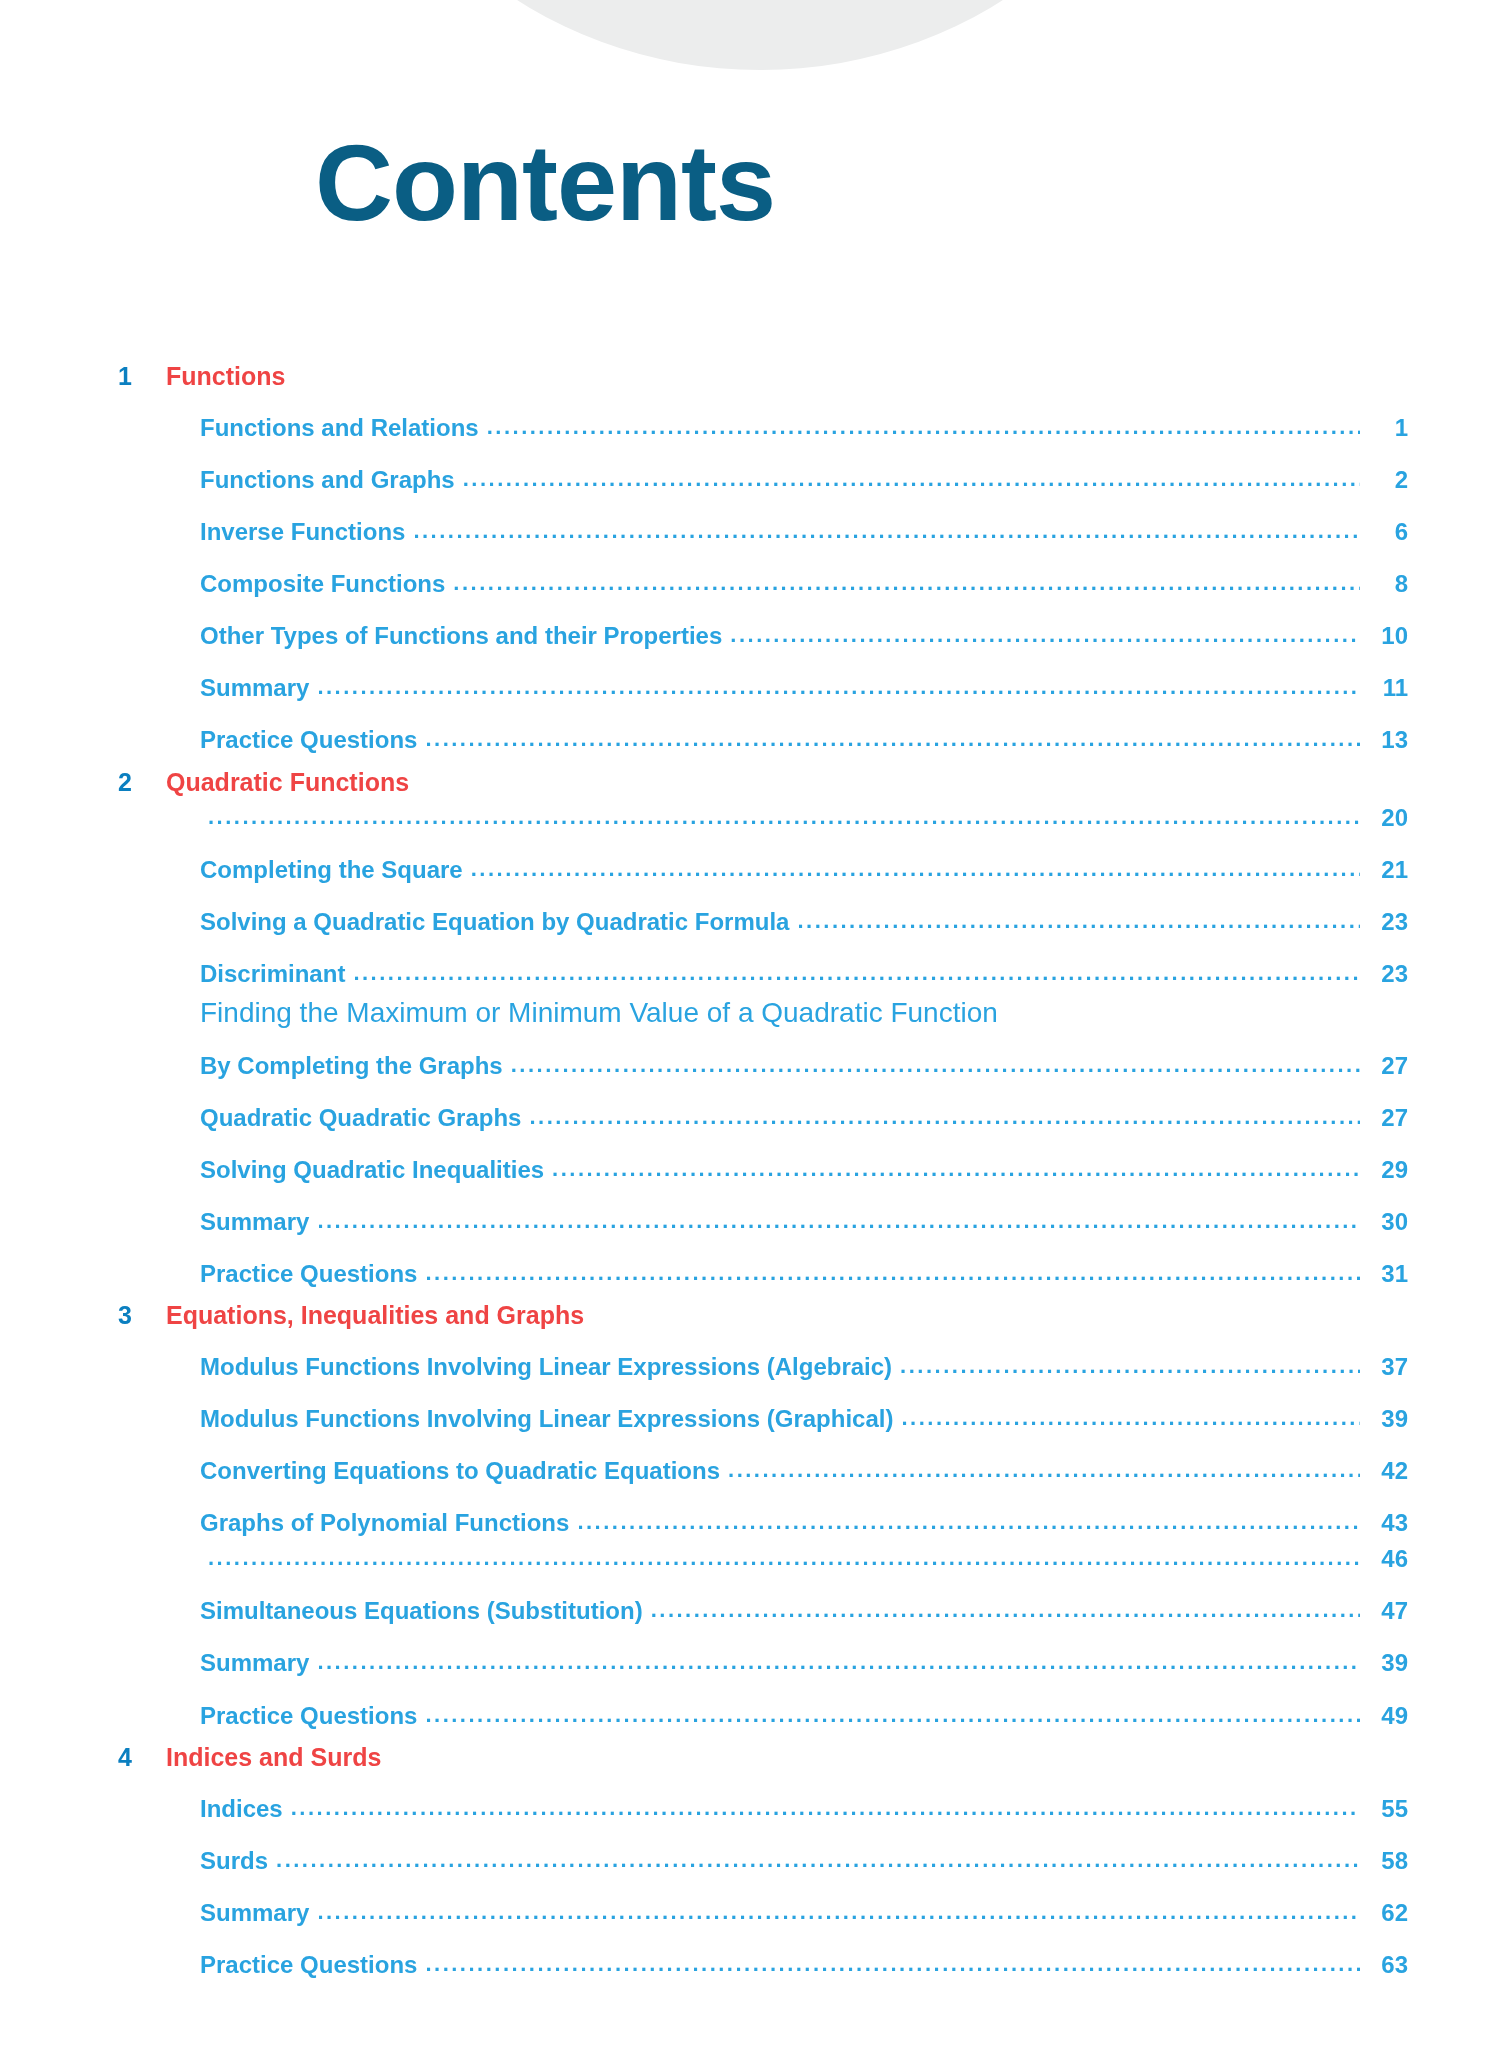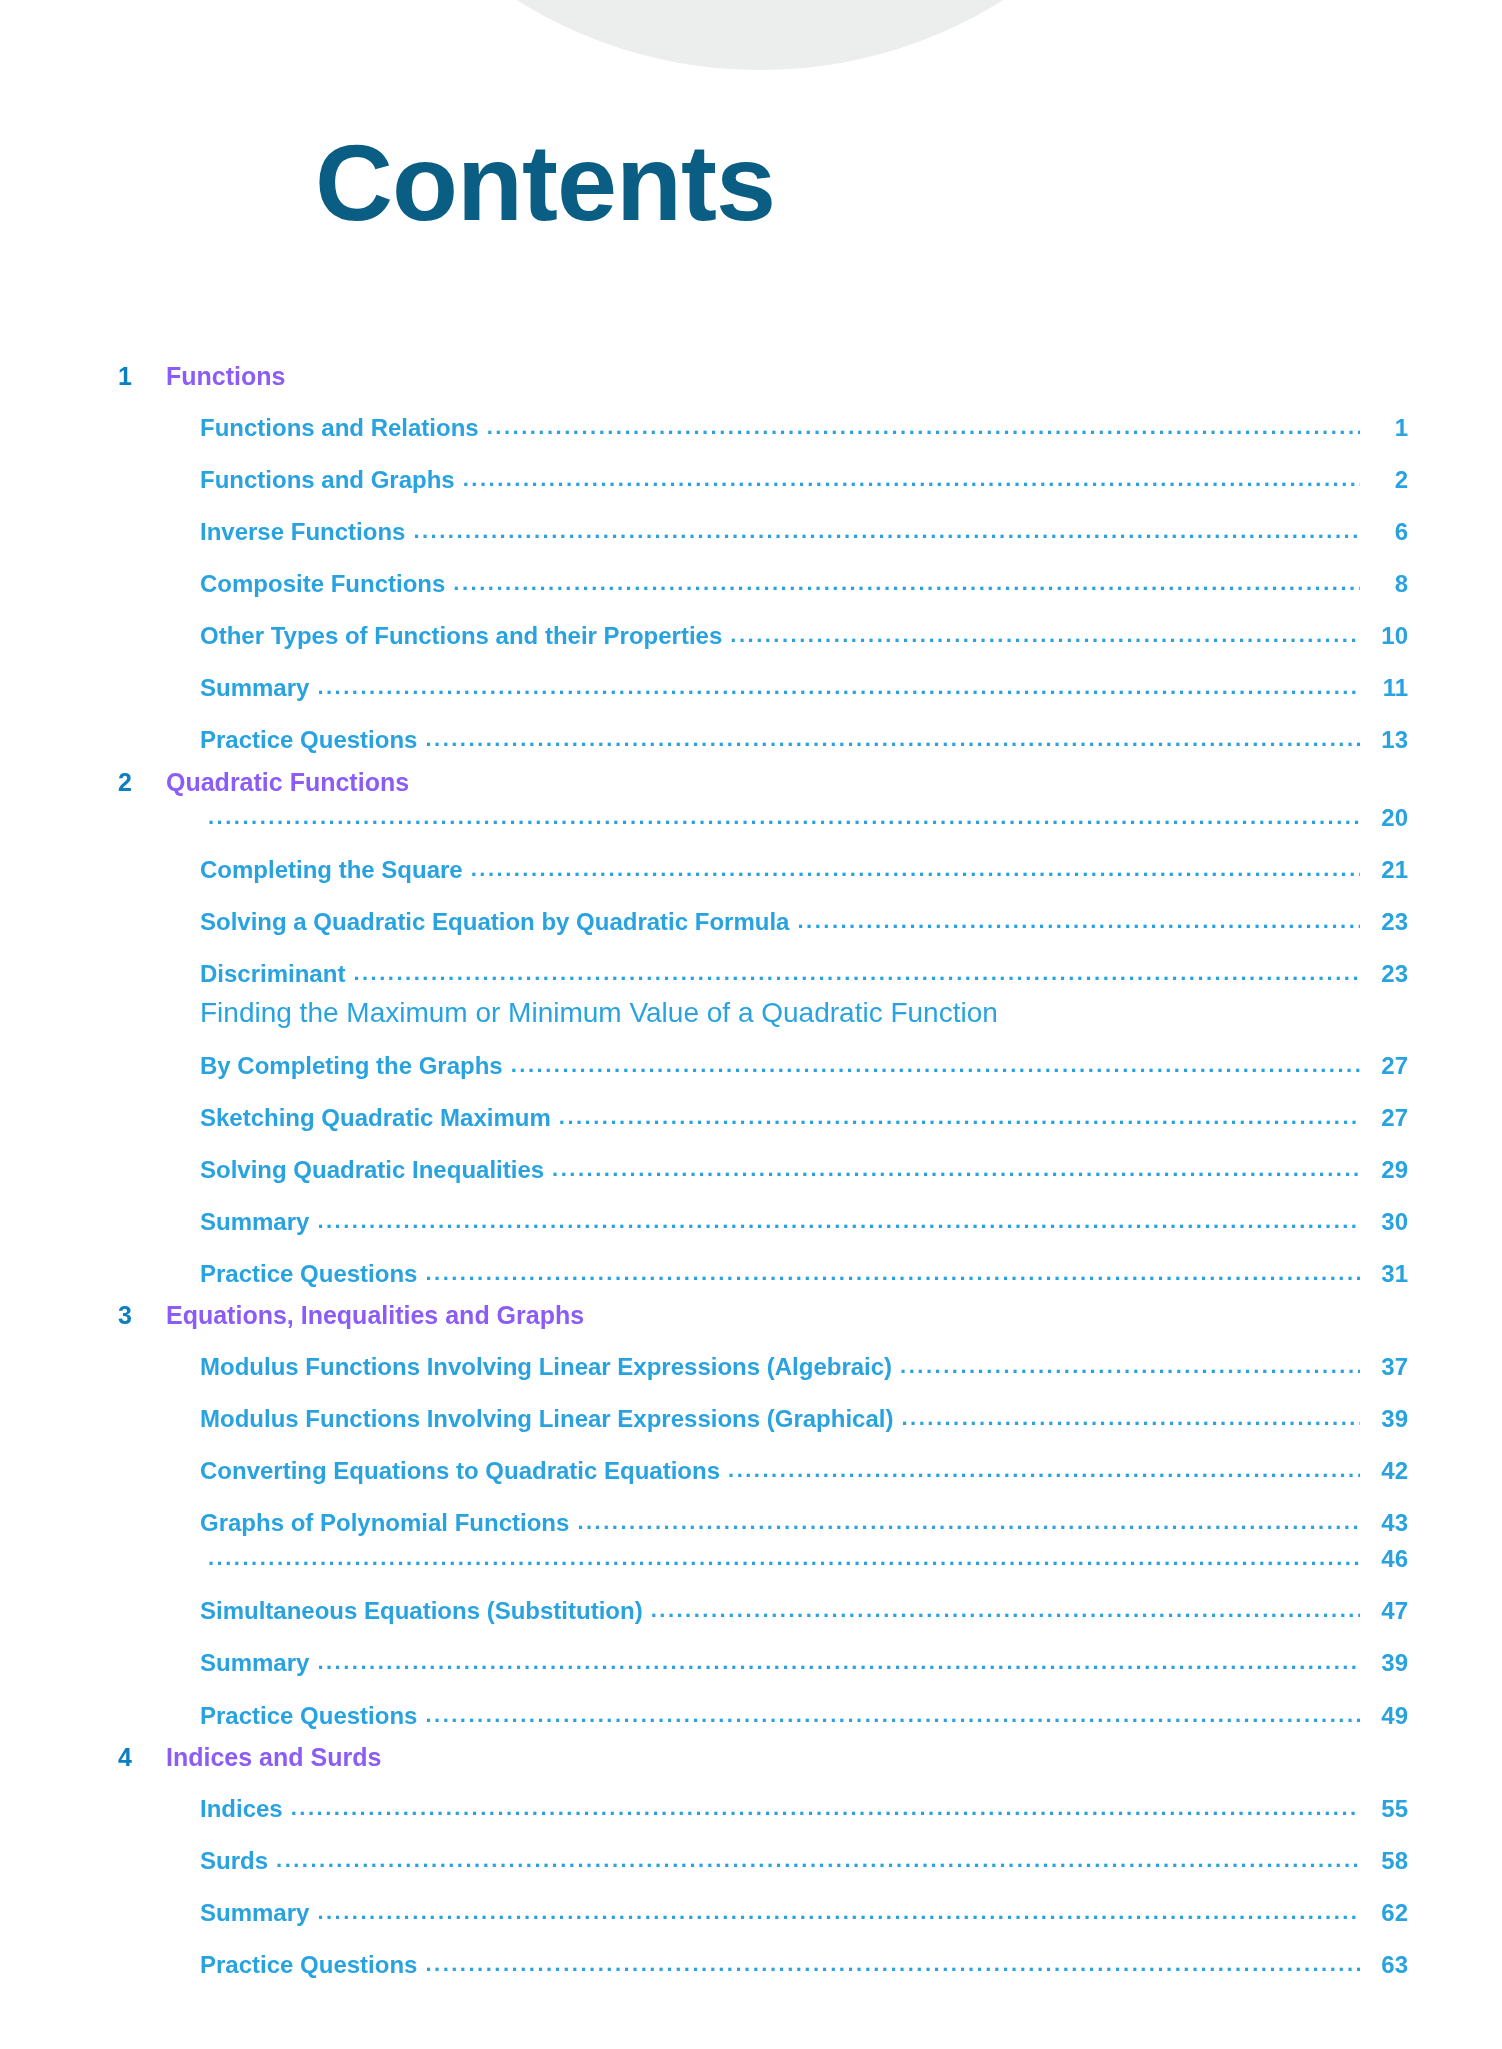--- a/index.html
+++ b/index.html
@@ -69,21 +69,21 @@
     margin-bottom: 4px;
   }
   .chapter-num {
     width: 48px;
     flex: 0 0 48px;
     color: #0b7fc0;
     font-weight: bold;
     font-size: 25px;
   }
   .chapter-title {
-    color: #8b5cf6;
+    color: #ef4444;
     font-weight: bold;
     font-size: 25px;
   }
 
   .entry {
     display: flex;
     align-items: baseline;
     padding-left: 82px;
     margin-bottom: 2px;
     color: #29a3e0;
@@ -208,21 +208,21 @@
         </div>
         <div class="entry two-line">
           <span class="line1">Finding the Maximum or Minimum Value of a Quadratic Function</span>
           <div class="line2row">
             <span class="label">By Completing the Graphs</span>
             <span class="dots">................................................................................................................................................................</span>
             <span class="page-no">27</span>
           </div>
         </div>
         <div class="entry">
-          <span class="label">Sketching Quadratic Maximum</span>
+          <span class="label">Quadratic Quadratic Graphs</span>
           <span class="dots">................................................................................................................................................................</span>
           <span class="page-no">27</span>
         </div>
         <div class="entry">
           <span class="label">Solving Quadratic Inequalities</span>
           <span class="dots">................................................................................................................................................................</span>
           <span class="page-no">29</span>
         </div>
         <div class="entry">
           <span class="label">Summary</span>

